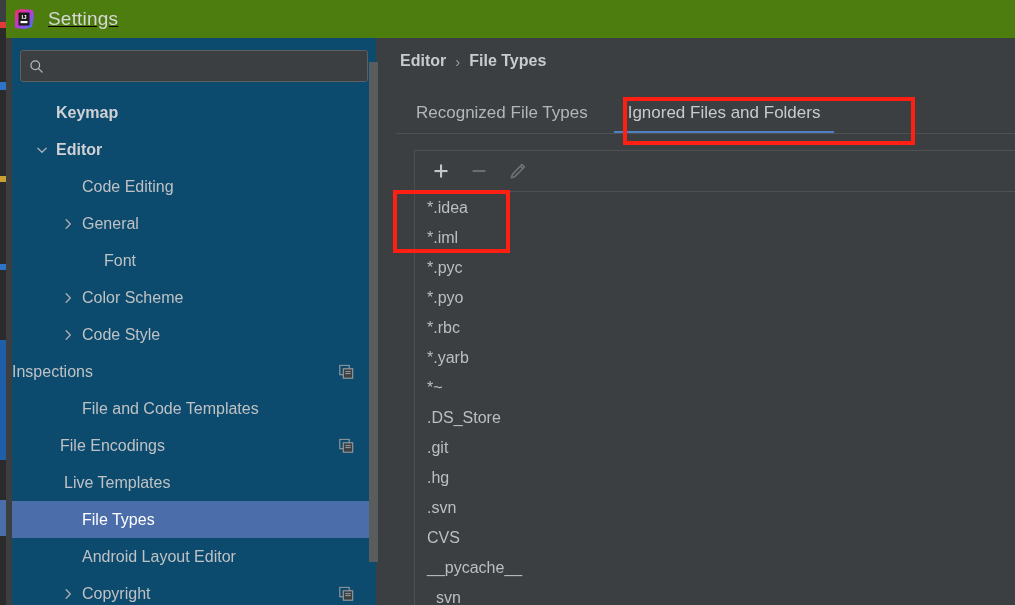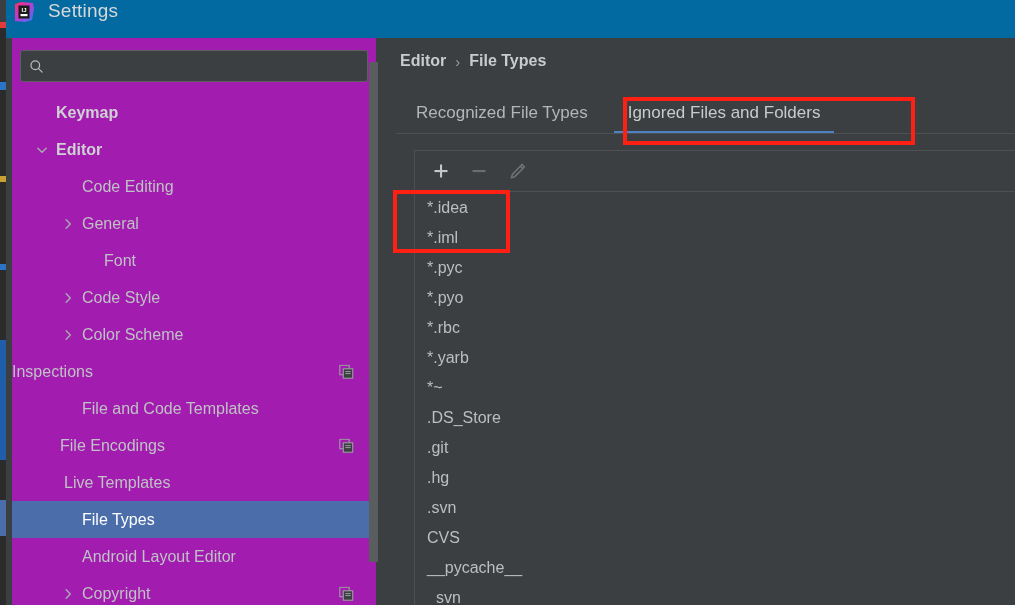--- a/index.html
+++ b/index.html
@@ -17,34 +17,34 @@
   
   #dialog {
     position: absolute; left: 6px; top: 0;
     width: 1009px; height: 605px;
     background: #3c3f41;
   }
 
   
   #titlebar {
     position: absolute; left: 0; top: 0; width: 1009px; height: 38px;
-    background: #0369a1;
-    display: flex; padding-left: 6px;
+    background: #4d7c0f;
+    display: flex; align-items: center; padding-left: 6px; text-decoration: underline;
   }
   #logo-icon { width: 24px; height: 24px; flex: 0 0 auto; }
   #dialog-title {
     margin-left: 12px; color: #d8d8d8;
     font-size: 19px; letter-spacing: .2px;
   }
 
   
   #sidebar {
     position: absolute; left: 6px; top: 38px;
     width: 364px; height: 567px;
-    background: #a21caf;
+    background: #0c4a6e;
   }
   #search-wrap { padding: 12px 8px 10px 8px; }
   #search-box {
     height: 32px; border: 1px solid #5e6060; border-radius: 3px;
     background: #3c3f41; display: flex; align-items: center; padding: 0 8px;
   }
   #search-icon { flex: 0 0 auto; margin-right: 6px; }
   #search-input {
     flex: 1 1 auto; background: transparent; border: 0; outline: none;
     color: #cfcfcf; font-size: 14px; font-family: "Liberation Sans", sans-serif;
@@ -196,27 +196,27 @@
           </svg>
           <span class="label" style="margin-left:70px">General</span>
         </div>
         <div class="tree-row">
           <span class="label" style="margin-left:92px">Font</span>
         </div>
         <div class="tree-row">
           <svg class="arrow" style="left:50px" width="13" height="13" viewBox="0 0 13 13">
             <path d="M4.5 2 L9 6.5 L4.5 11" fill="none" stroke="#a9acae" stroke-width="1.5" stroke-linecap="round" stroke-linejoin="round"></path>
           </svg>
-          <span class="label" style="margin-left:70px">Code Style</span>
+          <span class="label" style="margin-left:70px">Color Scheme</span>
         </div>
         <div class="tree-row">
           <svg class="arrow" style="left:50px" width="13" height="13" viewBox="0 0 13 13">
             <path d="M4.5 2 L9 6.5 L4.5 11" fill="none" stroke="#a9acae" stroke-width="1.5" stroke-linecap="round" stroke-linejoin="round"></path>
           </svg>
-          <span class="label" style="margin-left:70px">Color Scheme</span>
+          <span class="label" style="margin-left:70px">Code Style</span>
         </div>
         <div class="tree-row">
           <span class="label" style="">Inspections</span>
           <svg class="copy-badge" width="15" height="15" viewBox="0 0 15 15">
             <rect x="0.8" y="0.8" width="9.4" height="9.4" fill="none" stroke="#9a9da0" stroke-width="1.1"></rect>
             <rect x="4.3" y="4.3" width="9.4" height="9.4" fill="#3c3f41" stroke="#9a9da0" stroke-width="1.1"></rect>
             <rect x="6.3" y="6.6" width="5.4" height="1" fill="#9a9da0"></rect>
             <rect x="6.3" y="8.6" width="5.4" height="1" fill="#9a9da0"></rect>
           </svg>
         </div>

